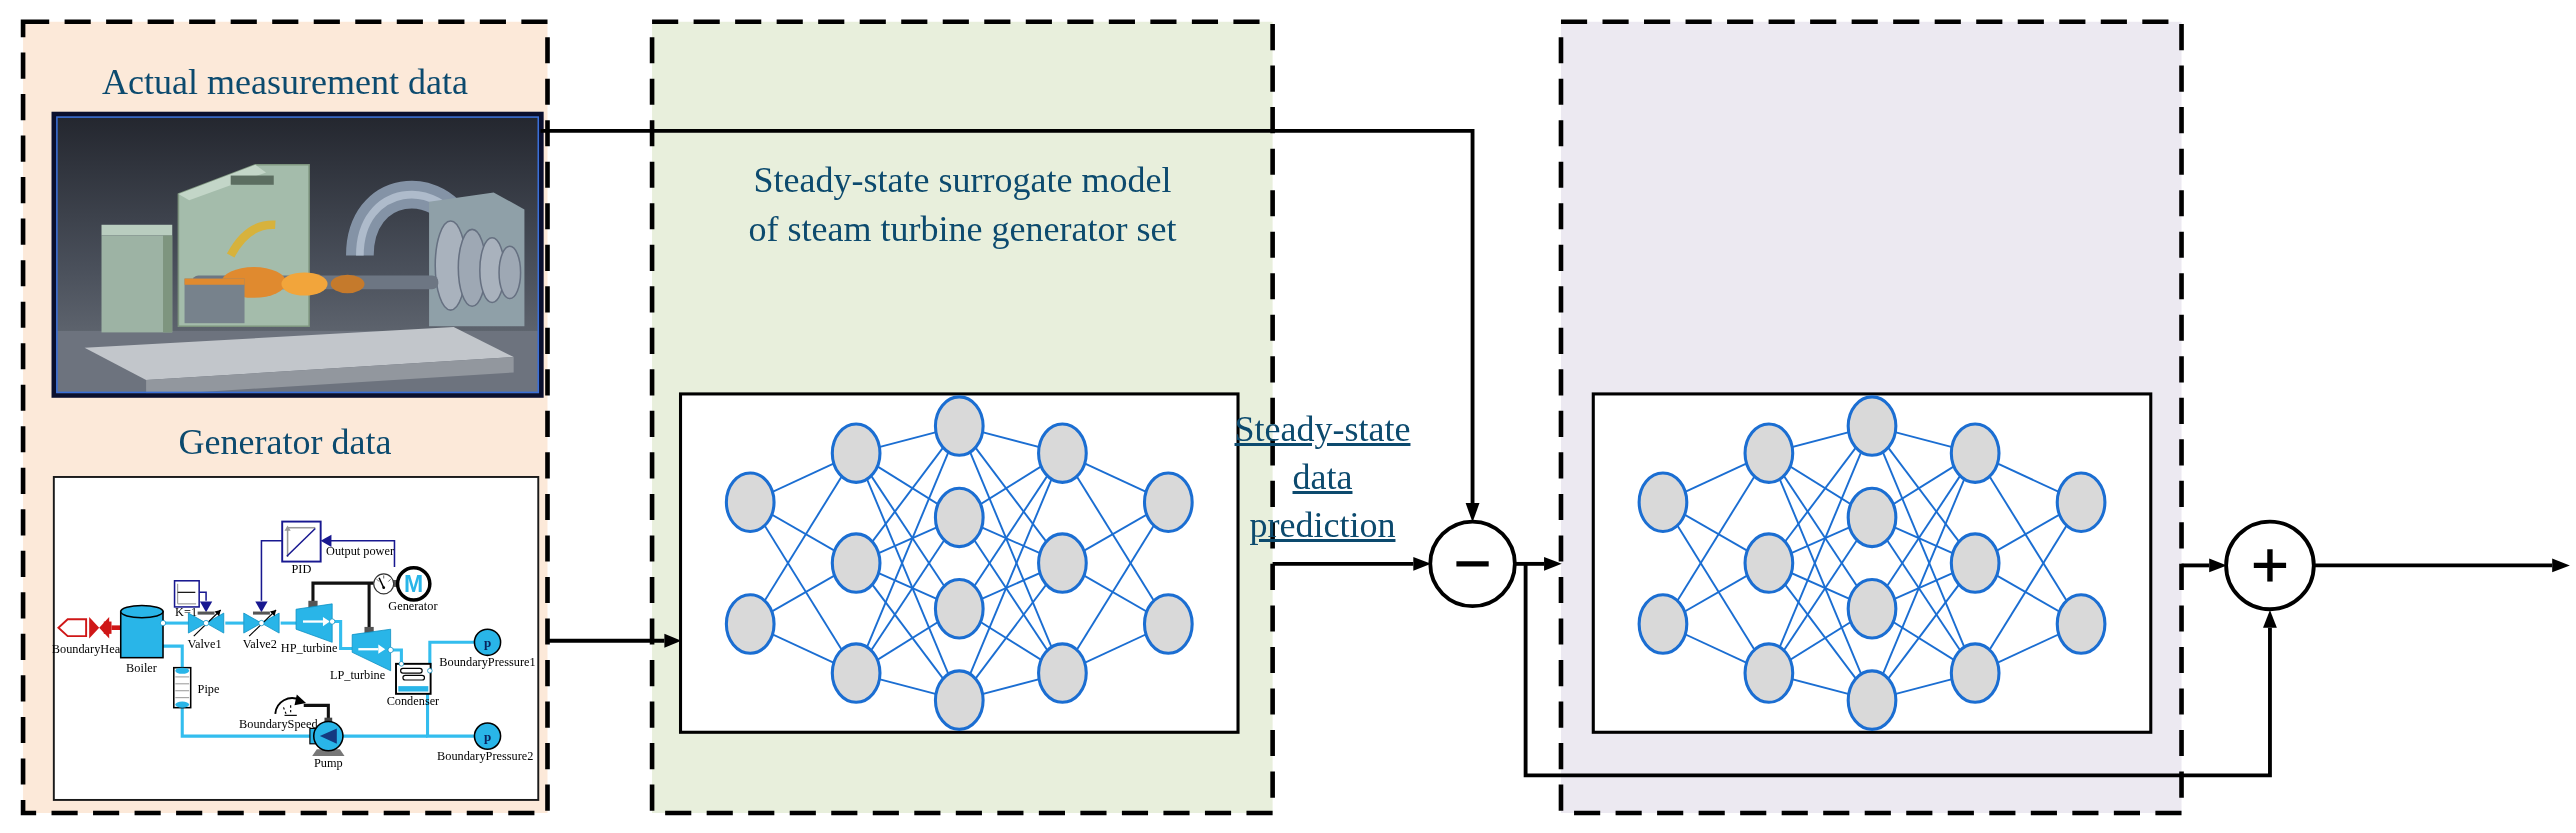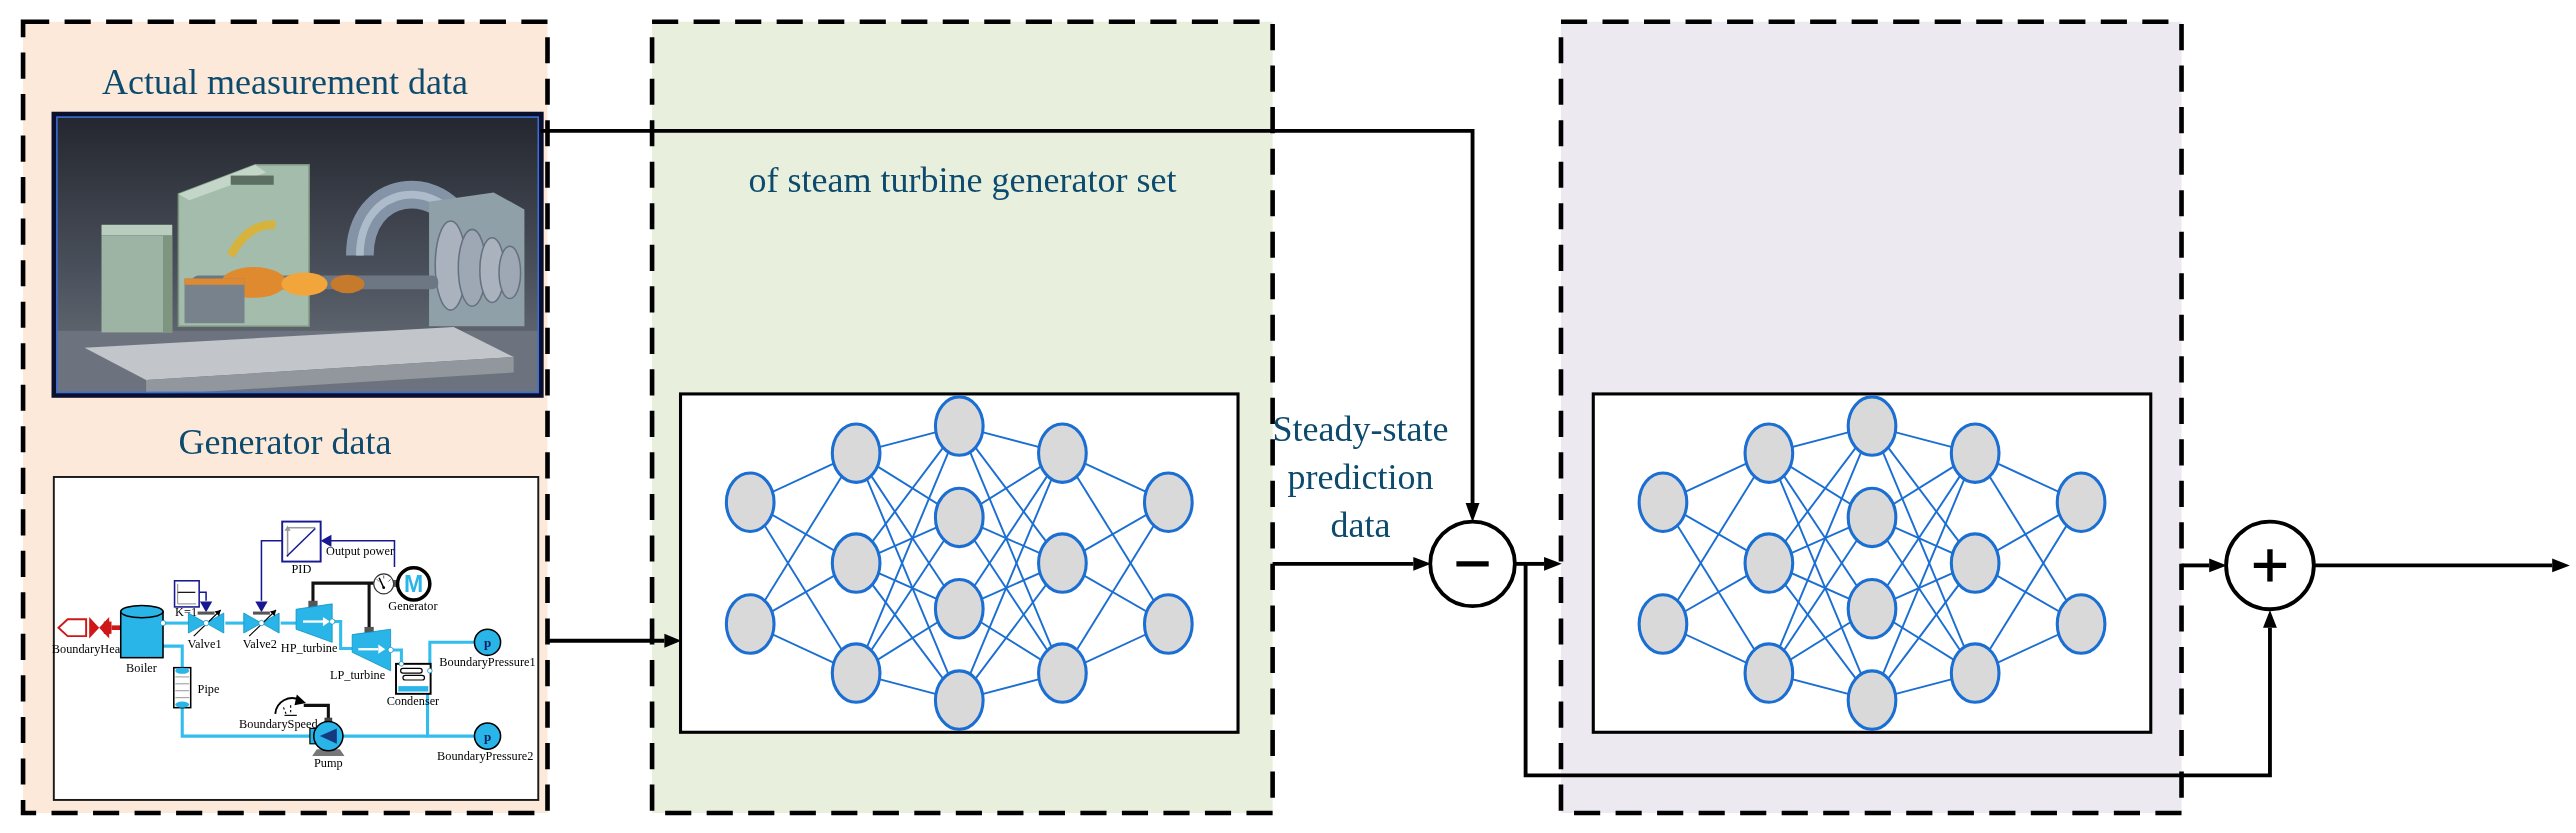--- a/index.html
+++ b/index.html
@@ -377,25 +377,26 @@
 
 <div class="bigt" style="left:23px;top:58px;width:524px;">
   <div>Actual measurement data</div>
 </div>
 
 <div class="bigt" style="left:23px;top:418px;width:524px;">
   <div>Generator data</div>
 </div>
 
 <div class="bigt" style="left:652px;top:156px;width:621px;">
+  <div>Steady-state surrogate model</div>
   <div>of steam turbine generator set</div>
 </div>
 
 
-<div class="bigt" style="left:1260px;top:405px;width:201px;line-height:48px;">
+<div class="bigt" style="left:1222px;top:405px;width:201px;line-height:48px;text-decoration:underline;">
   <div>Steady-state</div>
+  <div>data</div>
   <div>prediction</div>
-  <div>data</div>
 </div>
 
 
 </div>
 
 
 </body></html>

